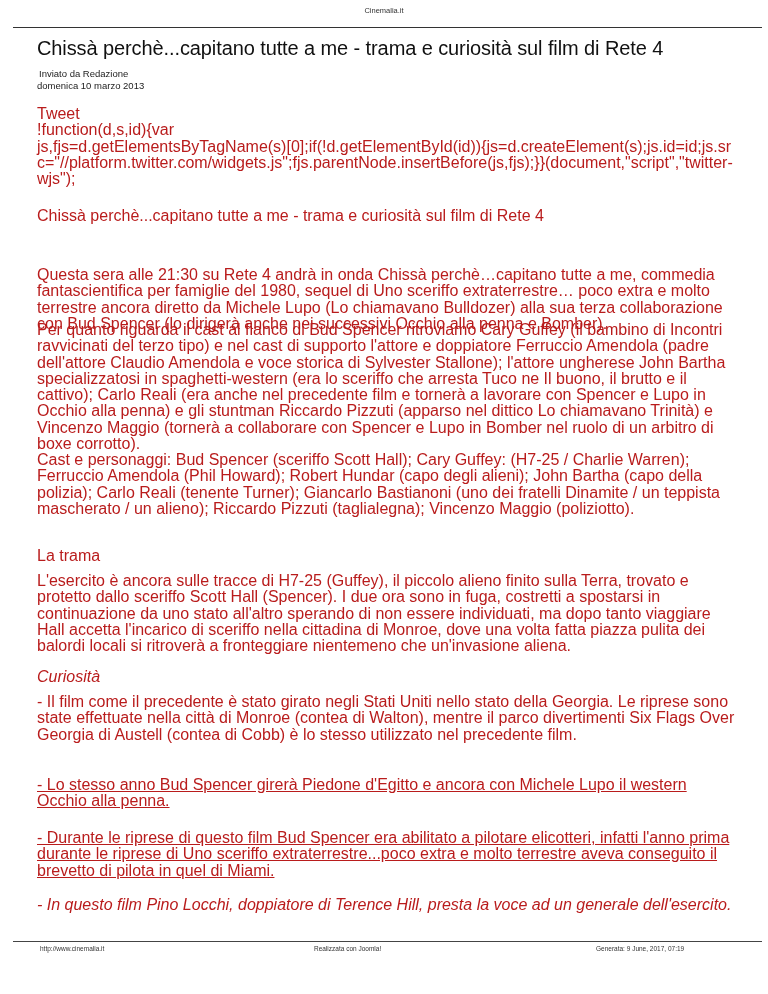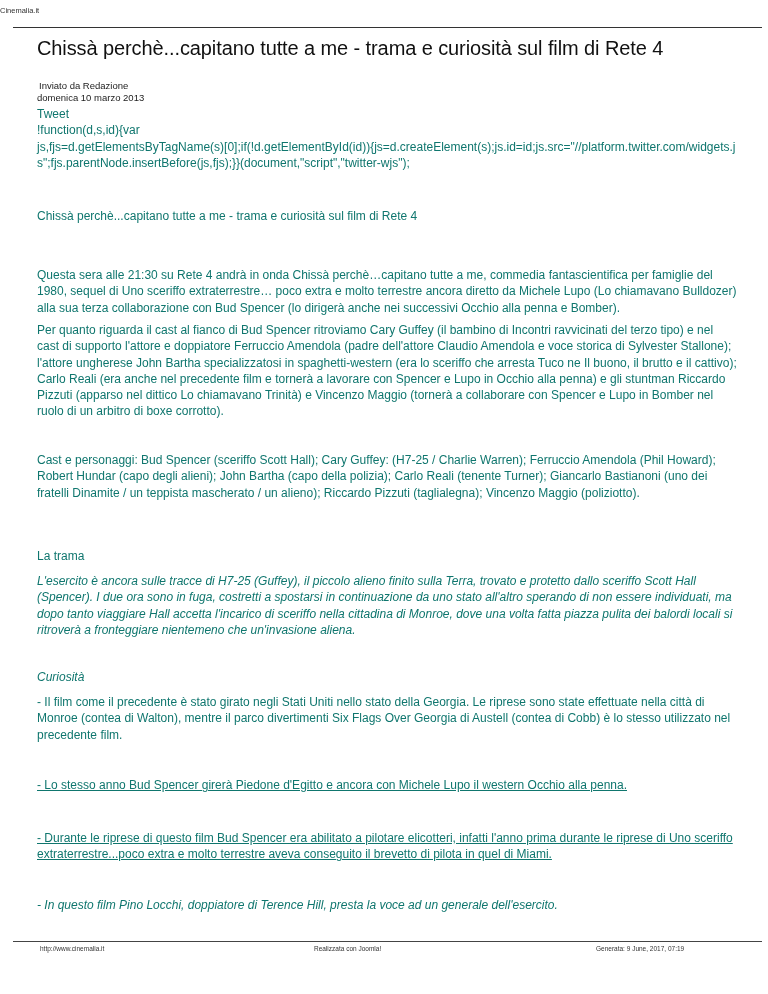--- a/index.html
+++ b/index.html
@@ -13,21 +13,21 @@
       position: relative;
       font-family: "Liberation Sans", sans-serif;
       color: #222222;
       overflow: hidden;
     }
     .site-header {
       position: absolute;
       top: 6px;
       left: 0;
       width: 768px;
-      text-align: left;
+      text-align: center;
       font-size: 7.5px;
       color: #333333;
     }
     .top-rule {
       position: absolute;
       top: 27px;
       left: 13px;
       width: 749px;
       height: 0;
       border-top: 1.5px solid #333333;
@@ -43,44 +43,43 @@
       white-space: nowrap;
       letter-spacing: -0.1px;
     }
     .meta {
       position: absolute;
       top: 68px;
       left: 37px;
       font-size: 9.5px;
       line-height: 12px;
       color: #222222;
-      margin-top: 12px;
     }
     .meta .author { padding-left: 2px; }
     .content {
       position: absolute;
       left: 37px;
       width: 700px;
-      font-size: 12px;
+      font-size: 16px;
       line-height: 16.3px;
-      color: #0f766e;
+      color: #b91c1c;
     }
     .content p {
       margin: 0;
     }
     .tweet-block {
       top: 106px;
       word-break: break-all;
     }
     .subtitle { top: 208px; }
     .intro { top: 255px; margin-top: 12px; }
     .cast-para { top: 322px; }
     .cast-list { top: 452px; }
     .plot-heading { top: 548px; }
-    .plot-para { top: 573px; font-style: italic; }
+    .plot-para { top: 573px; }
     .curio-heading { top: 669px; font-style: italic; }
     .curio-1 { top: 694px; }
     .curio-2 { top: 777px; text-decoration: underline; }
     .curio-3 { top: 830px; text-decoration: underline; }
     .curio-4 { top: 897px; font-style: italic; }
     .bottom-rule {
       position: absolute;
       top: 941px;
       left: 13px;
       width: 749px;

